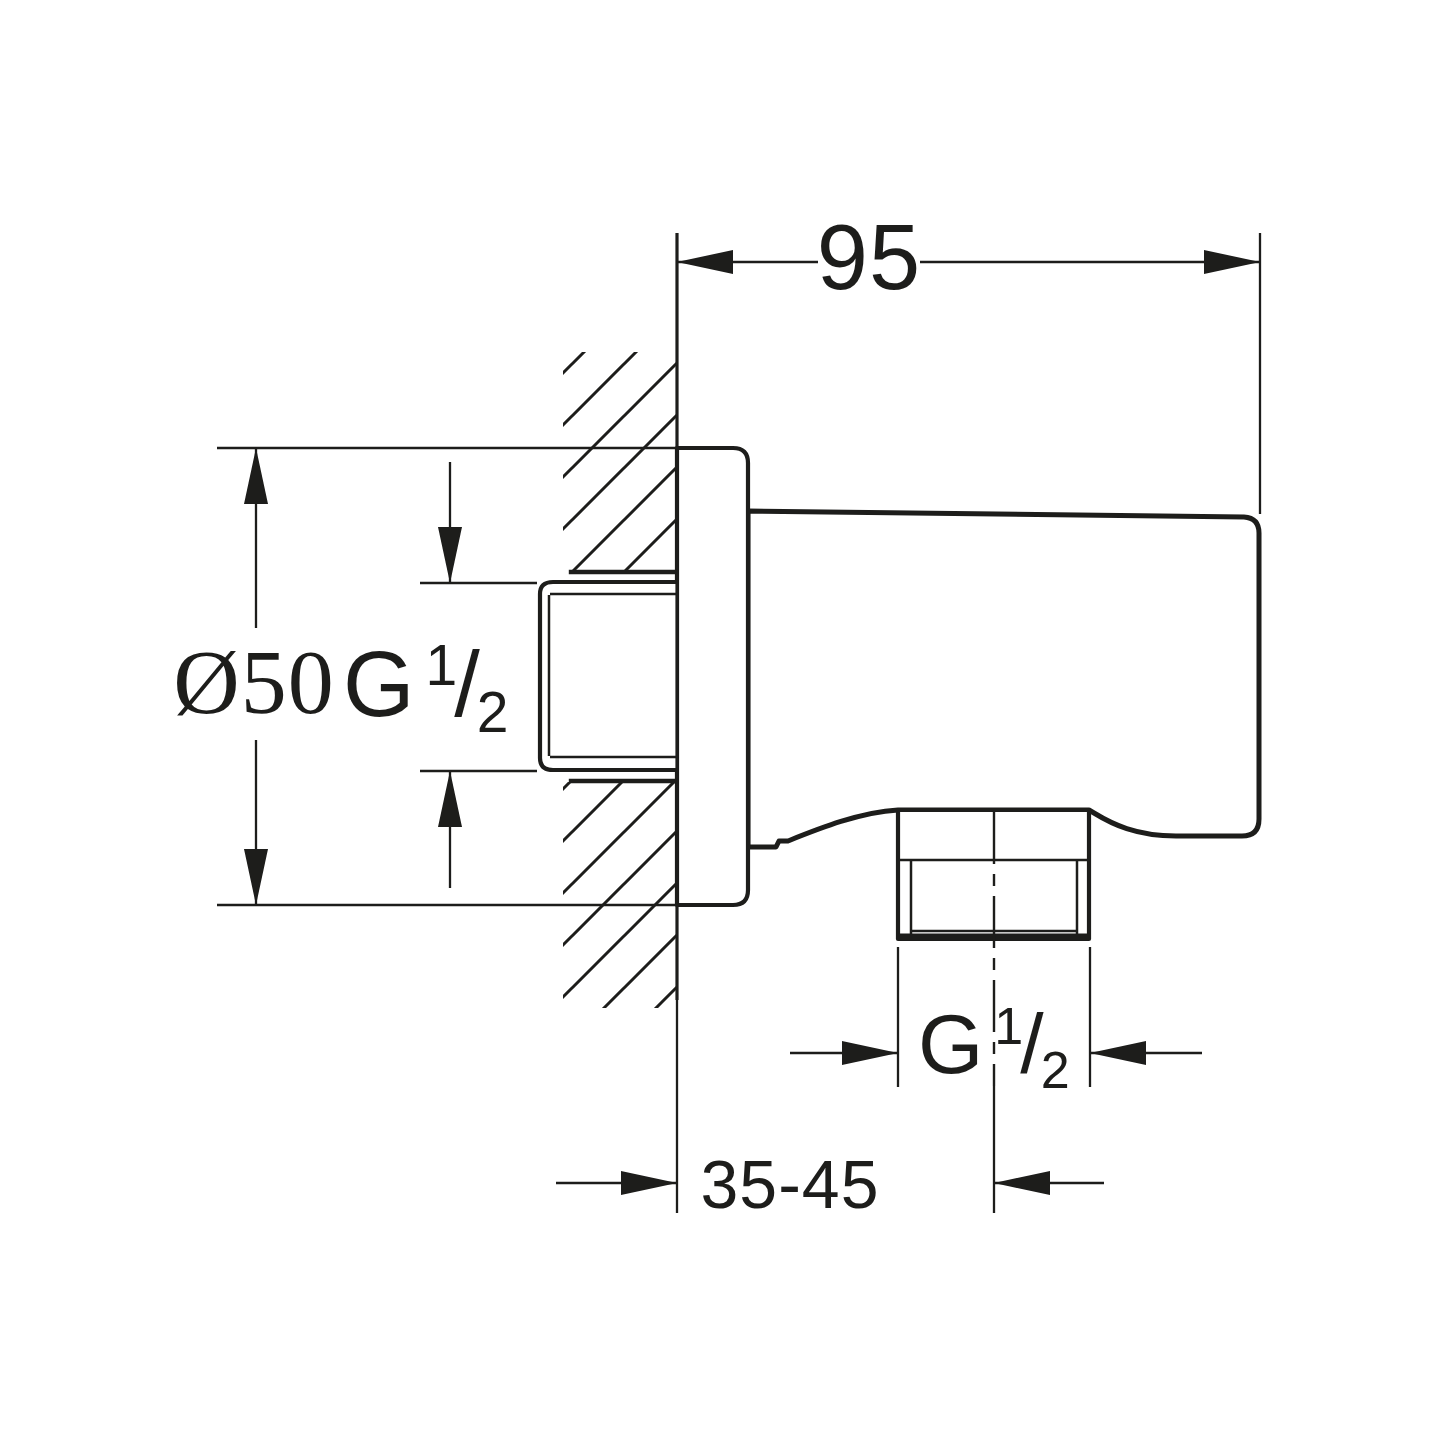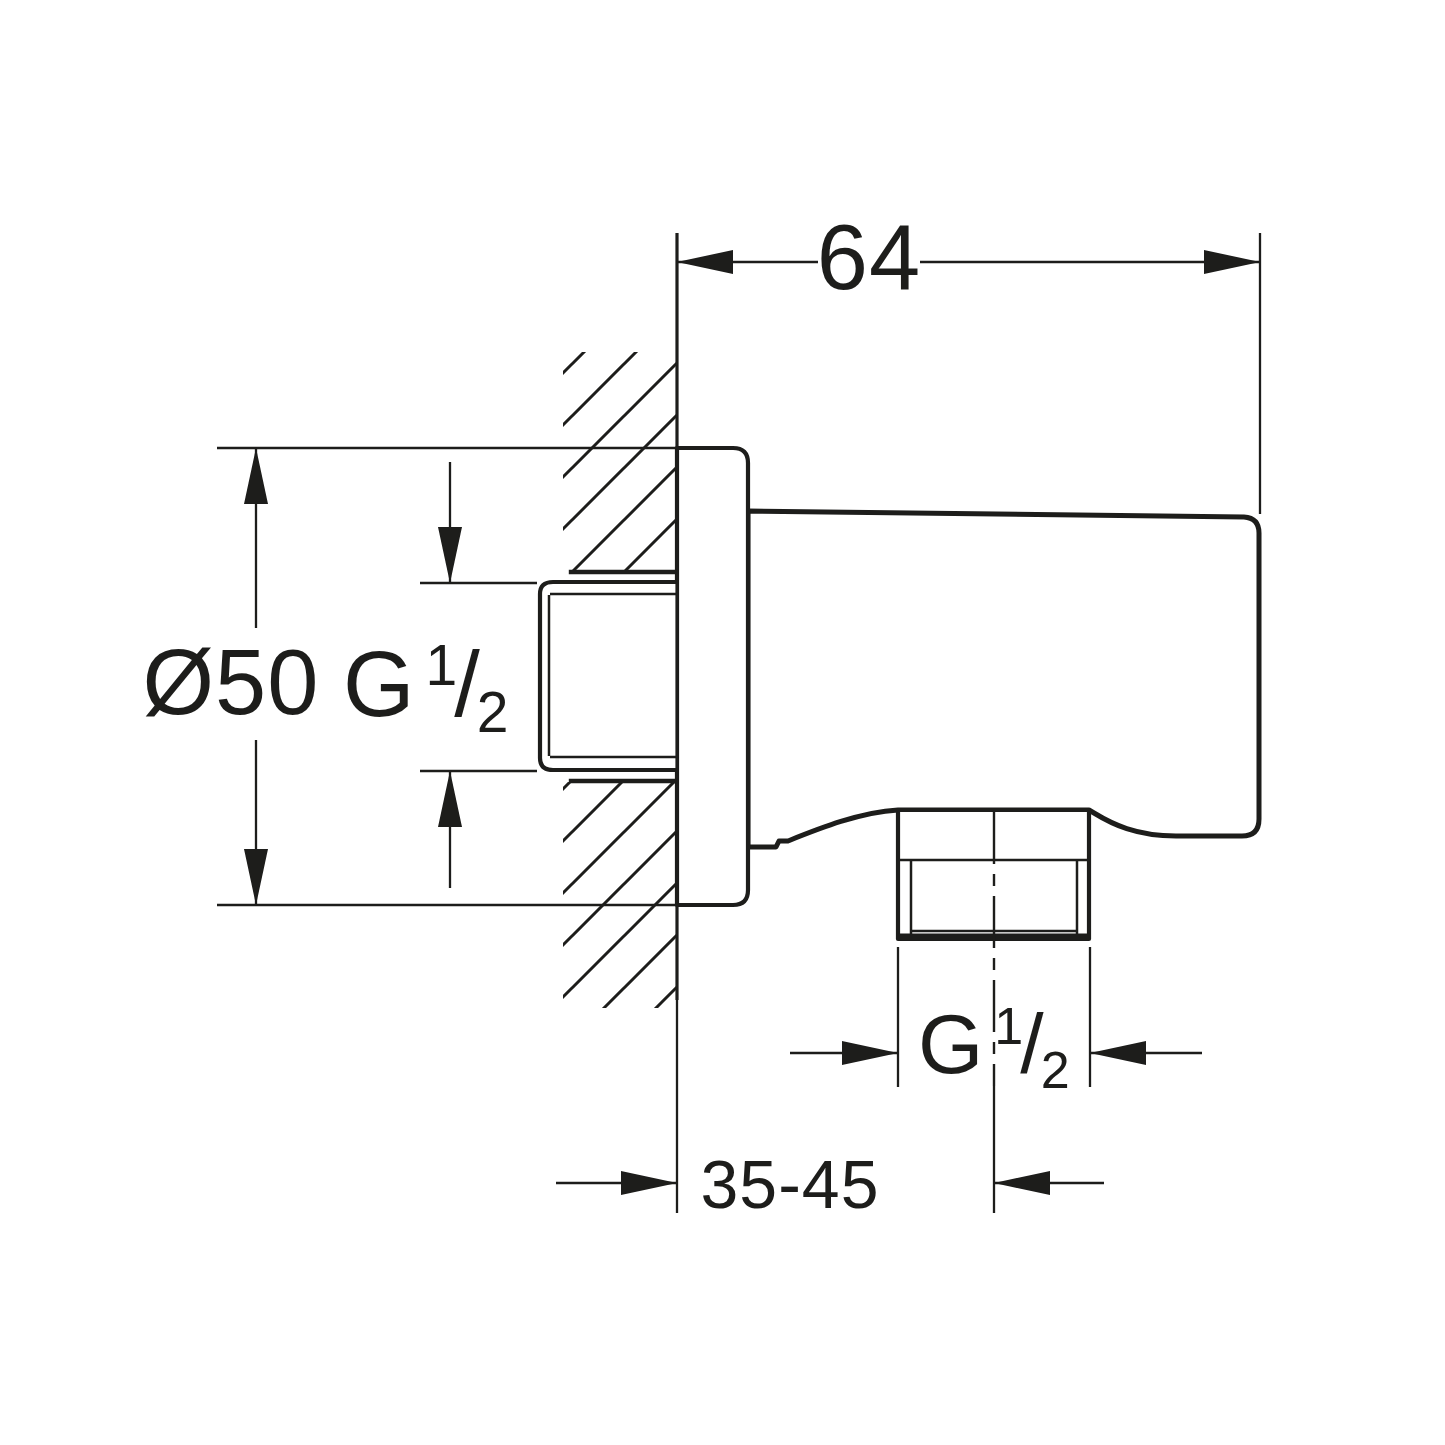--- a/index.html
+++ b/index.html
@@ -117,23 +117,23 @@
     <g>
       <line class="thin" x1="677" y1="1000" x2="677" y2="1213"></line>
       <line class="thin" x1="994" y1="1086" x2="994" y2="1213"></line>
       <line class="thin" x1="556" y1="1183" x2="677" y2="1183"></line>
       <line class="thin" x1="994" y1="1183" x2="1104" y2="1183"></line>
       <polygon class="arrow" points="677,1183 621,1171 621,1195"></polygon>
       <polygon class="arrow" points="994,1183 1050,1171 1050,1195"></polygon>
     </g>
   </svg>
 
-  <div class="dim-label fs-92" style="left:869px; top:257px;">64</div>
+  <div class="dim-label fs-92" style="left:869px; top:257px;">95</div>
 
-  <div class="dim-label fs-92" style="left:231px; top:682px;">Ø50</div>
+  <div class="dim-label fs-92" style="left:254px; top:682px;font-family:Liberation Serif, serif;">Ø50</div>
 
   <div class="dim-label left-anchored thread-label fs-92" style="left:343px; top:684px;">
     <span>G</span><span class="frac-num">1</span><span class="frac-slash">/</span><span class="frac-den">2</span>
   </div>
 
   <div class="dim-label left-anchored thread-label fs-84" style="left:918px; top:1044px;">
     <span>G</span><span class="frac-num">1</span><span class="frac-slash">/</span><span class="frac-den">2</span>
   </div>
 
   <div class="dim-label fs-86" style="left:790px; top:1184px;">35-45</div>

